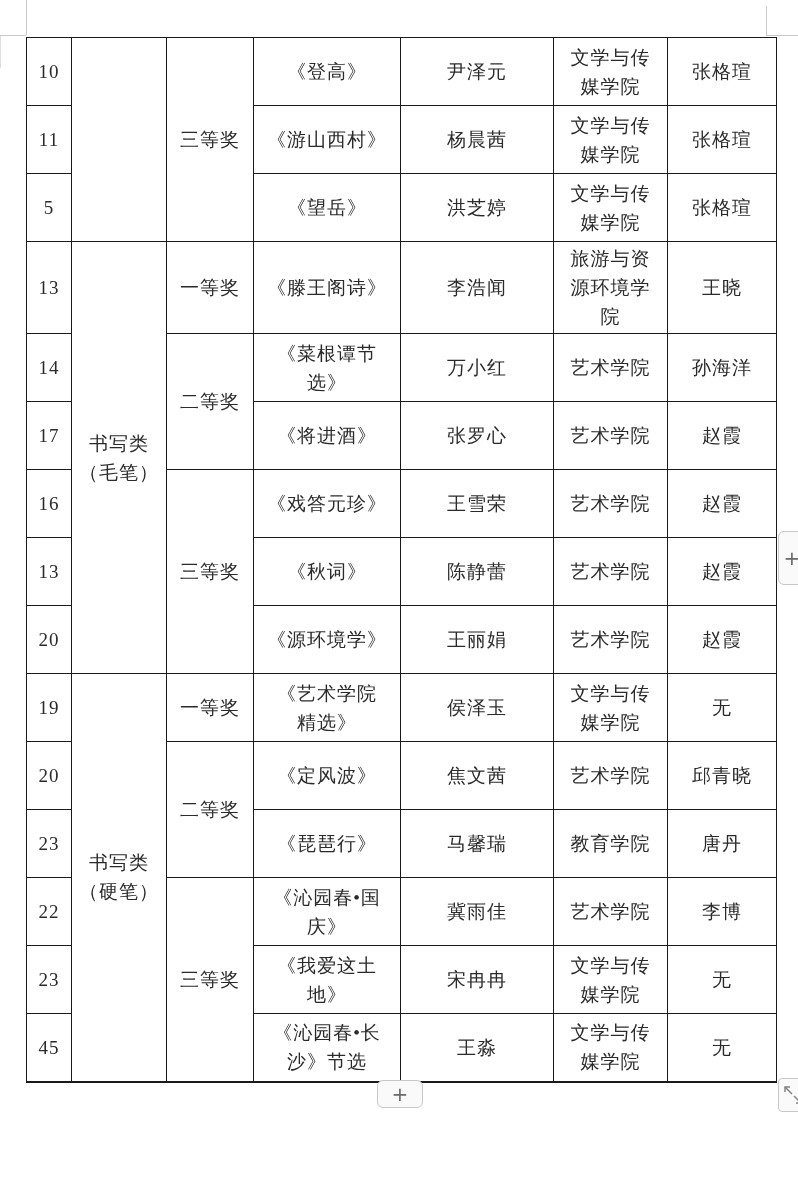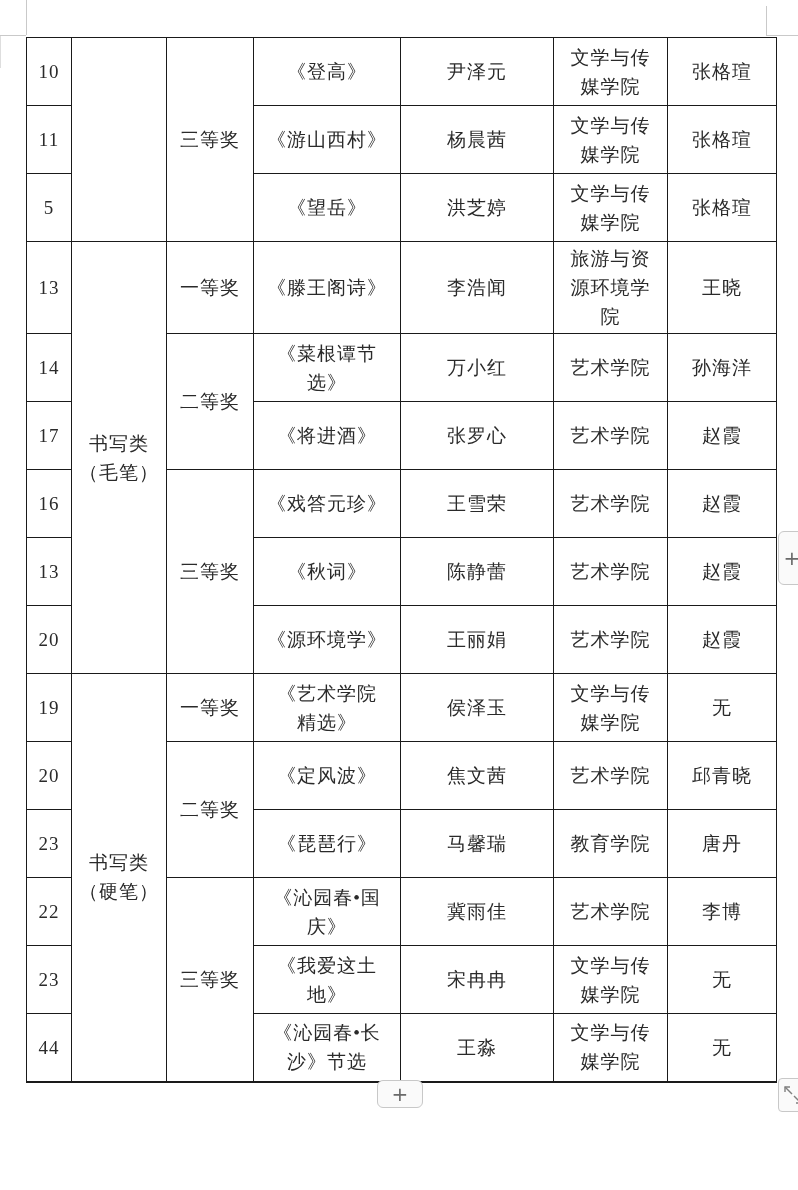--- a/index.html
+++ b/index.html
@@ -191,21 +191,21 @@
       <tr>
         <td>23</td>
         <td>《我爱这土
 地》</td>
         <td>宋冉冉</td>
         <td>文学与传
 媒学院</td>
         <td>无</td>
       </tr>
       <tr>
-        <td>44</td>
+        <td>45</td>
         <td>《沁园春•长
 沙》节选</td>
         <td>王淼</td>
         <td>文学与传
 媒学院</td>
         <td>无</td>
       </tr>
     </tbody>
 </table>
 

